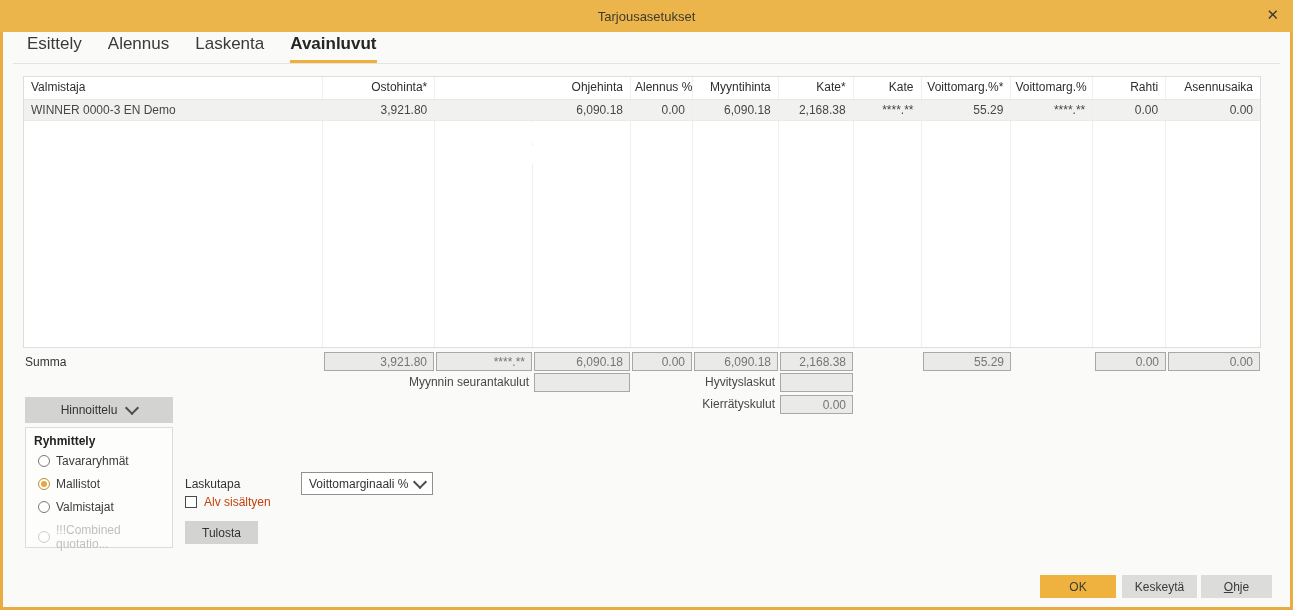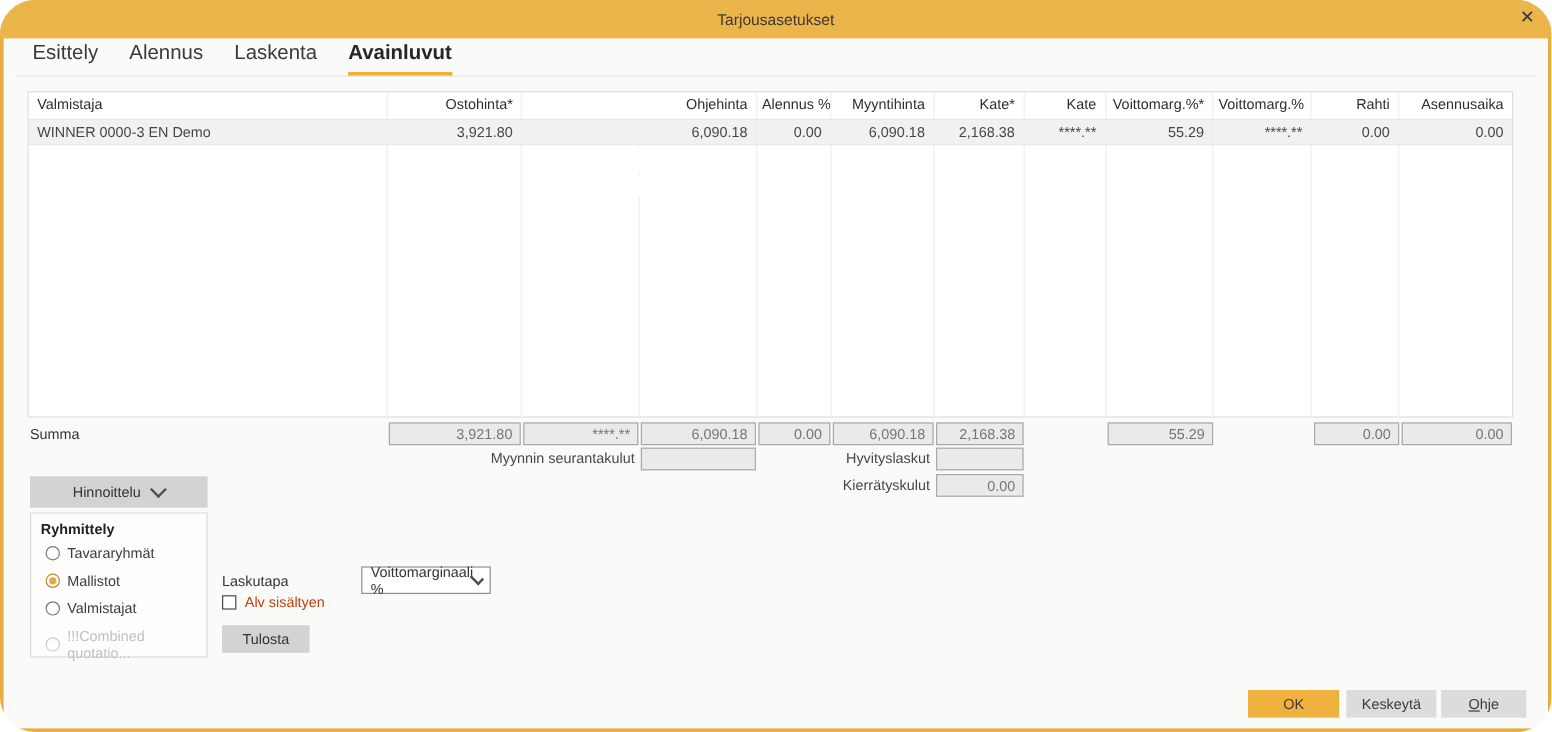--- a/index.html
+++ b/index.html
@@ -1,16 +1,16 @@
 <!DOCTYPE html>
 <html><head>
 <meta charset="utf-8">
 <style>
   html,body{margin:0;padding:0;background:#ffffff;}
-  .page{position:relative;width:1293px;height:610px;font-family:"Liberation Sans",sans-serif;font-size:12px;color:#3c3c3c;background:#ffffff;overflow:hidden;border-radius:29px;}
+  .page{position:relative;width:1293px;height:610px;font-family:"Liberation Sans",sans-serif;font-size:12px;color:#3c3c3c;background:#ffffff;overflow:hidden;}
   .dialog{position:absolute;left:0;top:0;width:1287px;height:604px;border:3px solid #E9AC41;background:#FAFAF8;box-sizing:content-box;}
   
   .titlebar{position:absolute;left:-3px;top:-3px;width:1293px;height:32px;background:#EBB54C;display:flex;align-items:center;justify-content:center;}
   .titlebar .title{font-size:13px;color:#3F3A2E;}
   .close{position:absolute;right:14px;top:6px;font-size:15px;color:#3a3a3a;cursor:default;line-height:18px;}
   
   .tabbar{position:absolute;left:10px;top:33px;right:10px;height:28px;border-bottom:1px solid #E4E4E2;display:flex;align-items:flex-end;padding-left:14px;box-sizing:border-box;}
   .tab{margin-right:26px;padding-bottom:6px;color:#3a3a3a;font-size:17px;border-bottom:3px solid transparent;}
   .tab.active{font-weight:bold;border-bottom:3px solid #EFAF3B;color:#262626;}
   
@@ -36,21 +36,21 @@
   .groupbox .gtitle{font-weight:bold;color:#222;margin-bottom:6px;}
   .radio-row{display:flex;align-items:center;gap:6px;margin:0 0 9px 4px;color:#3c3c3c;}
   .radio{width:12px;height:12px;border-radius:50%;border:1px solid #787878;background:#fff;flex:0 0 auto;position:relative;box-sizing:border-box;}
   .radio.sel{border-color:#BA8C2F;}
   .radio.sel::after{content:"";position:absolute;left:2px;top:2px;width:6px;height:6px;border-radius:50%;background:#E9A63B;}
   .radio.dis{border-color:#CCCCCA;}
   .radio-row.dis{color:#C0C0BE;}
   
   .note{position:absolute;left:182px;top:446px;color:#333;}
   .lbl-laskutapa{position:absolute;left:182px;top:474px;color:#333;}
-  .dropdown{position:absolute;left:298px;top:469px;width:108px;height:23px;background:#fff;border:1px solid #909090;box-sizing:border-box;display:flex;align-items:center;justify-content:space-between;padding:0 7px;color:#333;}
+  .dropdown{position:absolute;left:298px;top:469px;width:132px;height:23px;background:#fff;border:1px solid #909090;box-sizing:border-box;display:flex;align-items:center;justify-content:space-between;padding:0 7px;color:#333;}
   .checkbox-row{position:absolute;left:182px;top:492px;display:flex;align-items:center;gap:7px;color:#c2410c;}
   .checkbox{width:12px;height:12px;border:1px solid #4a4a4a;background:#fff;box-sizing:border-box;}
   .btn-tulosta{position:absolute;left:182px;top:518px;width:73px;height:23px;background:#D3D3D1;color:#333;display:flex;align-items:center;justify-content:center;}
   
   .fbtn{position:absolute;top:572px;height:23px;display:flex;align-items:center;justify-content:center;color:#3a3a3a;}
   .btn-ok{left:1037px;width:76px;background:#F0B23E;}
   .btn-cancel{left:1119px;width:75px;background:#DCDCDA;}
   .btn-help{left:1198px;width:71px;background:#DCDCDA;}
   .underline{text-decoration:underline;}
 </style>

